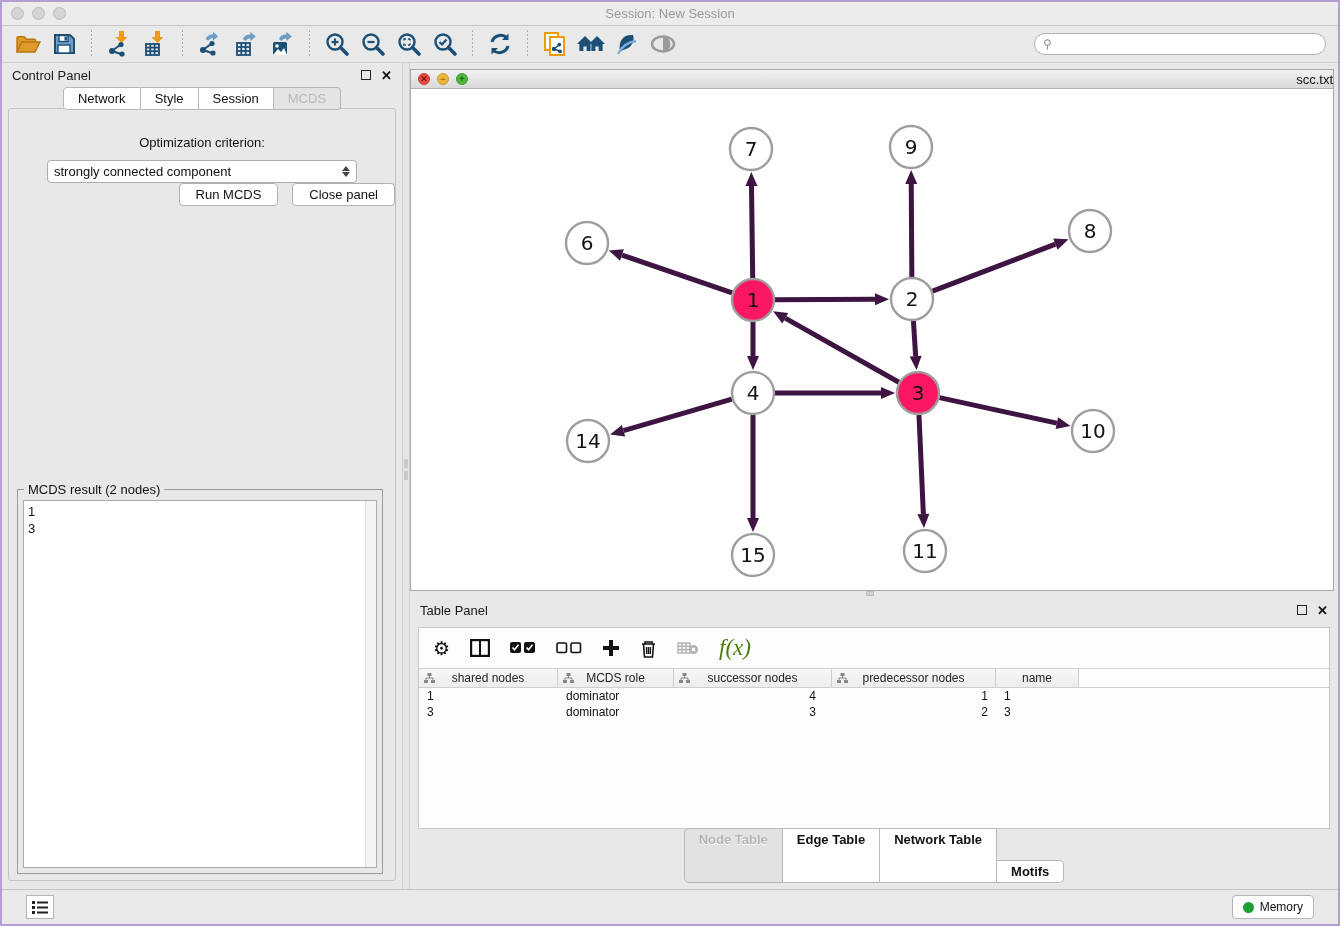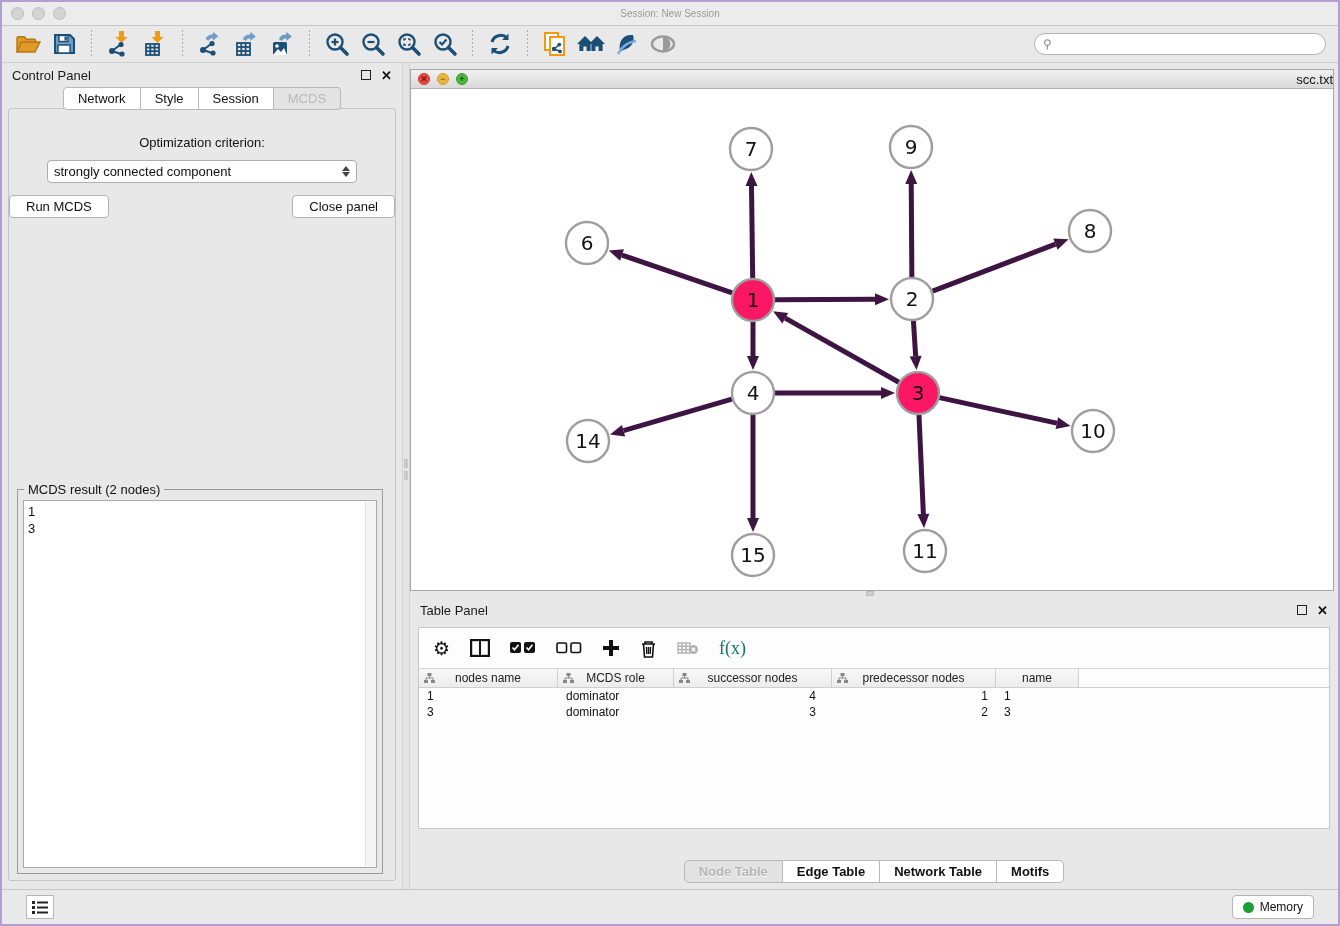--- a/index.html
+++ b/index.html
@@ -6,21 +6,21 @@
   body { font-family: "Liberation Sans", sans-serif; background:#888; }
   .app { width:1340px; height:926px; border:2px solid #b49dd1; background:#e8e8e8;
          position:relative; overflow:hidden; }
 
   
   .titlebar { height:24px; background:#ececec; border-bottom:1px solid #c6c6c6;
               display:flex; align-items:center; position:relative; }
   .tl-group { display:flex; gap:8px; margin-left:9px; }
   .tl { width:13px; height:13px; border-radius:50%; background:#d4d4d4; border:1px solid #bcbcbc; }
   .win-title { position:absolute; left:0; right:0; text-align:center; color:#9a9a9a;
-               font-size:10px; pointer-events:none; }
+               font-size:13px; pointer-events:none; }
 
   
   .toolbar { height:37px; background:#e9e9e9; border-bottom:1px solid #cfcfcf;
              display:flex; align-items:center; padding:0 8px; }
   .tb-ico { width:36px; height:30px; display:flex; align-items:center; justify-content:center; }
   .tb-sep { width:1px; height:28px; margin:0 9px;
             background-image:linear-gradient(#adadad 50%, transparent 50%);
             background-size:1px 4px; }
   .tb-spacer { flex:1; }
   .searchbox { width:292px; height:22px; border:1px solid #b3b3b3; border-radius:11px;
@@ -50,21 +50,21 @@
   .cp-body { position:absolute; top:45px; left:6px; right:6px; bottom:8px;
              border:1px solid #c4c4c4; border-radius:3px; background:#e8e8e8; }
   .opt-label { text-align:center; font-size:13px; color:#111; margin-top:26px; }
   .combo { margin:10px 38px 0 38px; height:23px; background:#fff; border:1px solid #adadad;
            border-radius:4px; display:flex; align-items:center; padding:0 6px; font-size:13px; }
   .combo .val { flex:1; color:#111; }
   .stepper { display:flex; flex-direction:column; gap:1px; align-items:center; }
   .stepper i { width:0; height:0; border-left:4px solid transparent; border-right:4px solid transparent; }
   .stepper .up { border-bottom:5px solid #444; }
   .stepper .dn { border-top:5px solid #444; }
-  .btn-row { display:flex; justify-content:space-between; gap:14px; margin-top:12px; }
+  .btn-row { display:flex; justify-content:flex-end; gap:14px; }
   .pbtn { font-size:13px; color:#111; background:#fff; border:1px solid #b2b2b2;
           border-radius:4px; padding:3px 16px; }
   .groupbox { position:absolute; left:8px; right:12px; top:380px; bottom:6px;
               border:1px solid #9c9c9c; }
   .gb-legend { position:absolute; top:-8px; left:6px; background:#e8e8e8; padding:0 4px;
                font-size:13px; color:#111; }
   .gb-text { position:absolute; left:5px; right:5px; top:10px; bottom:5px; background:#fff;
              border:1px solid #aaa; font-size:13px; color:#111; line-height:17px;
              padding:2px 4px; overflow:hidden; }
   .gb-scroll { position:absolute; right:0; top:0; bottom:0; width:11px; background:#f4f4f4;
@@ -98,21 +98,21 @@
         display:flex; align-items:center; justify-content:center; gap:5px;
         font-size:12px; color:#222; position:relative; }
   .th .tree { position:absolute; left:5px; }
   .tr { display:flex; height:16px; font-size:12px; color:#111; }
   .td { padding:1px 8px 0 8px; }
   .num-r { text-align:right; }
   .tp-tabs { position:absolute; left:0; right:0; bottom:8px; display:flex; justify-content:center; }
   .tp-tab { font-size:13px; font-weight:bold; padding:3px 14px; background:#fff;
             border:1px solid #b8b8b8; border-left-width:0; color:#111; }
   .tp-tab:first-child { border-left-width:1px; border-top-left-radius:5px; border-bottom-left-radius:5px; }
-  .tp-tab:last-child { border-top-right-radius:5px; border-bottom-right-radius:5px; }
+  .tp-tab:last-child { border-top-right-radius:5px; border-bottom-right-radius:5px;margin-top:32px; }
   .tp-tab.active { background:#e2e2e2; color:#b5b5b5; text-shadow:0 1px 0 #fff; }
 
   
   .statusbar { height:35px; border-top:1px solid #c5c5c5; background:#e9e9e9;
                display:flex; align-items:center; padding:0 24px; }
   .list-btn { width:28px; height:24px; background:#fff; border:1px solid #b5b5b5;
               display:flex; align-items:center; justify-content:center; }
   .mem-btn { margin-left:auto; height:24px; background:#fff; border:1px solid #b5b5b5;
              border-radius:4px; display:flex; align-items:center; gap:6px; padding:0 10px;
              font-size:12px; color:#111; }
@@ -423,31 +423,31 @@
                 <g fill="none" stroke="#555" stroke-width="1.4">
                   <rect x="1" y="2" width="12" height="10"></rect>
                   <line x1="1" y1="5.3" x2="13" y2="5.3"></line>
                   <line x1="1" y1="8.6" x2="13" y2="8.6"></line>
                   <line x1="5" y1="2" x2="5" y2="12"></line>
                   <line x1="9" y1="2" x2="9" y2="12"></line>
                 </g>
                 <circle cx="16.5" cy="8.5" r="4.5" fill="#555"></circle>
                 <path d="M14.8 6.8 l3.4 3.4 M18.2 6.8 l-3.4 3.4" stroke="#fff" stroke-width="1.3"></path>
               </svg>
-            <span style="font-family:'Liberation Serif',serif;font-size:18px;color:#0f766e">f(x)</span>
+            <span style="font-family:'Liberation Serif',serif;font-style:italic;font-size:23px;color:#4d7c0f">f(x)</span>
           </div>
           <div class="thead">
             <div class="th" style="width:139px">
               <svg class="tree" width="11" height="11" viewBox="0 0 11 11">
                   <rect x="3.5" y="0" width="4" height="3" fill="#868686"></rect>
                   <rect x="0" y="7" width="4" height="3" fill="#868686"></rect>
                   <rect x="7" y="7" width="4" height="3" fill="#868686"></rect>
                   <path d="M5.5 3 v2 M2 7 V5 h7 v2" fill="none" stroke="#868686" stroke-width="1"></path>
                 </svg>
-              <span>nodes name</span>
+              <span>shared nodes</span>
             </div>
             <div class="th" style="width:116px">
               <svg class="tree" width="11" height="11" viewBox="0 0 11 11">
                   <rect x="3.5" y="0" width="4" height="3" fill="#868686"></rect>
                   <rect x="0" y="7" width="4" height="3" fill="#868686"></rect>
                   <rect x="7" y="7" width="4" height="3" fill="#868686"></rect>
                   <path d="M5.5 3 v2 M2 7 V5 h7 v2" fill="none" stroke="#868686" stroke-width="1"></path>
                 </svg>
               <span>MCDS role</span>
             </div>

